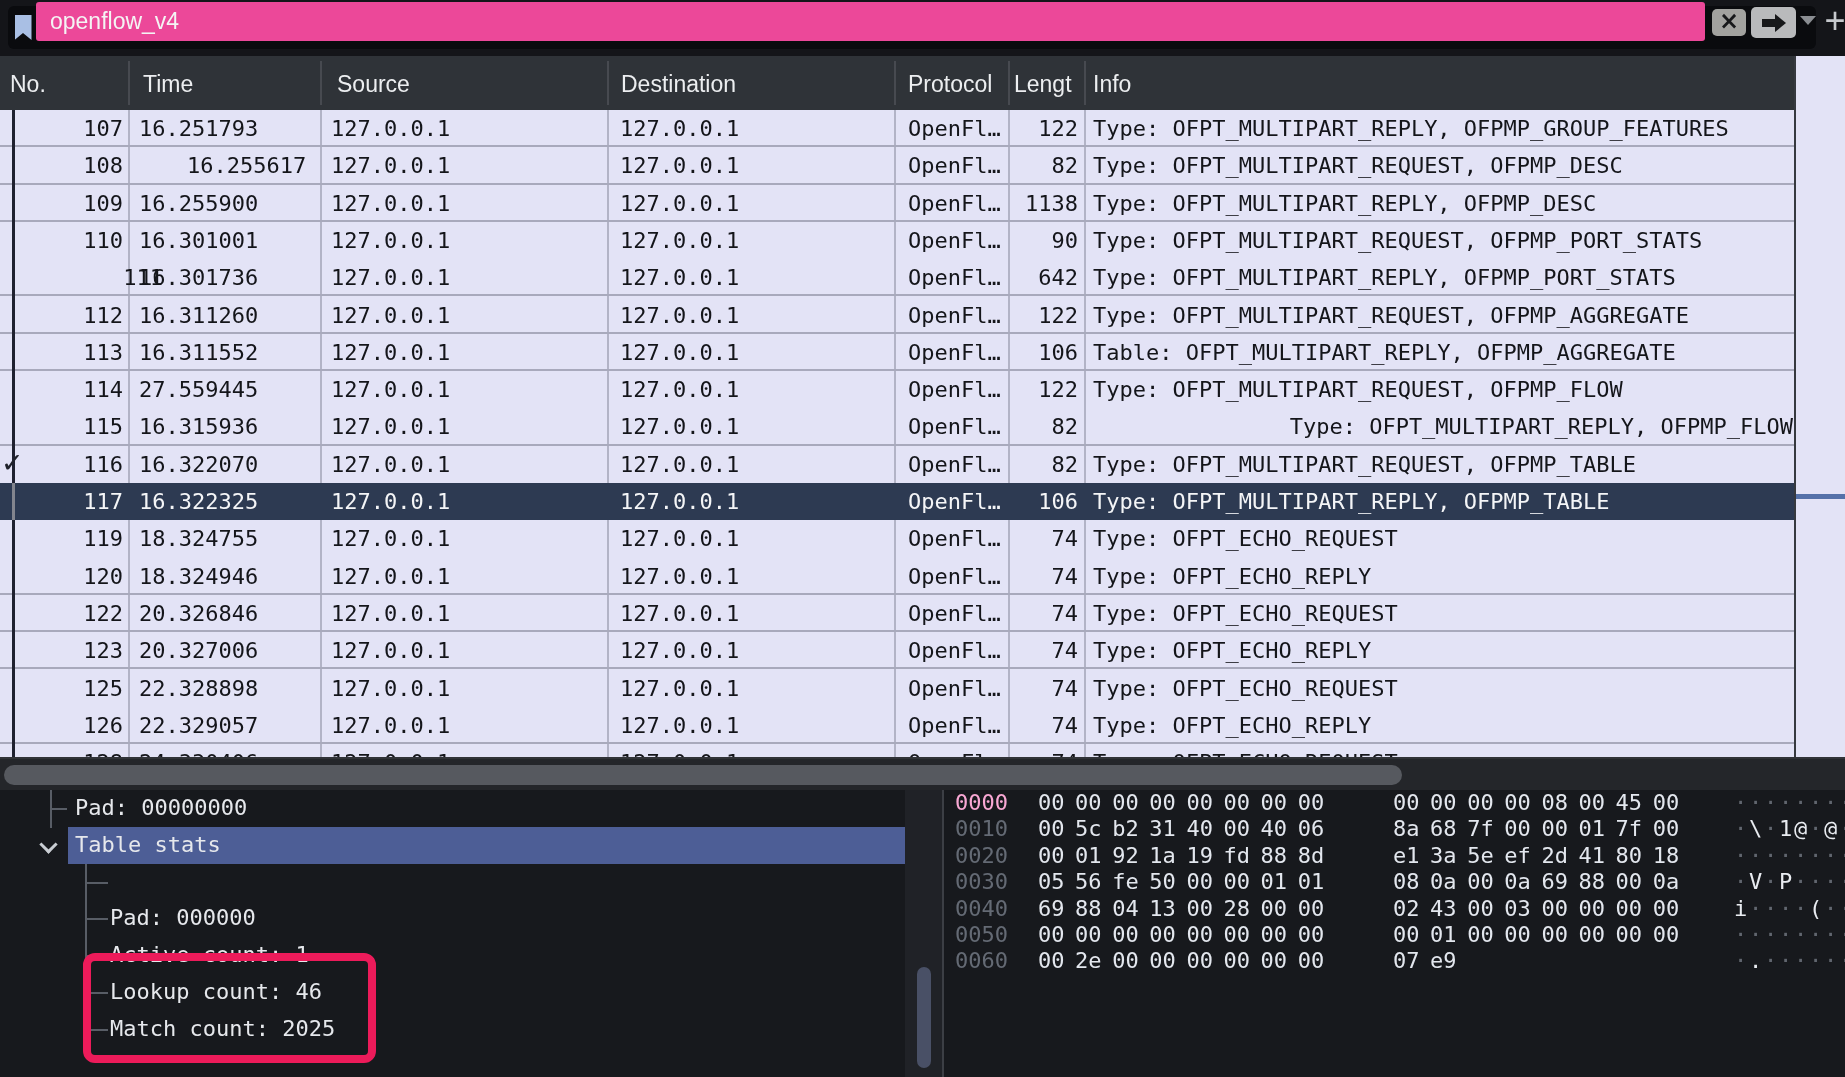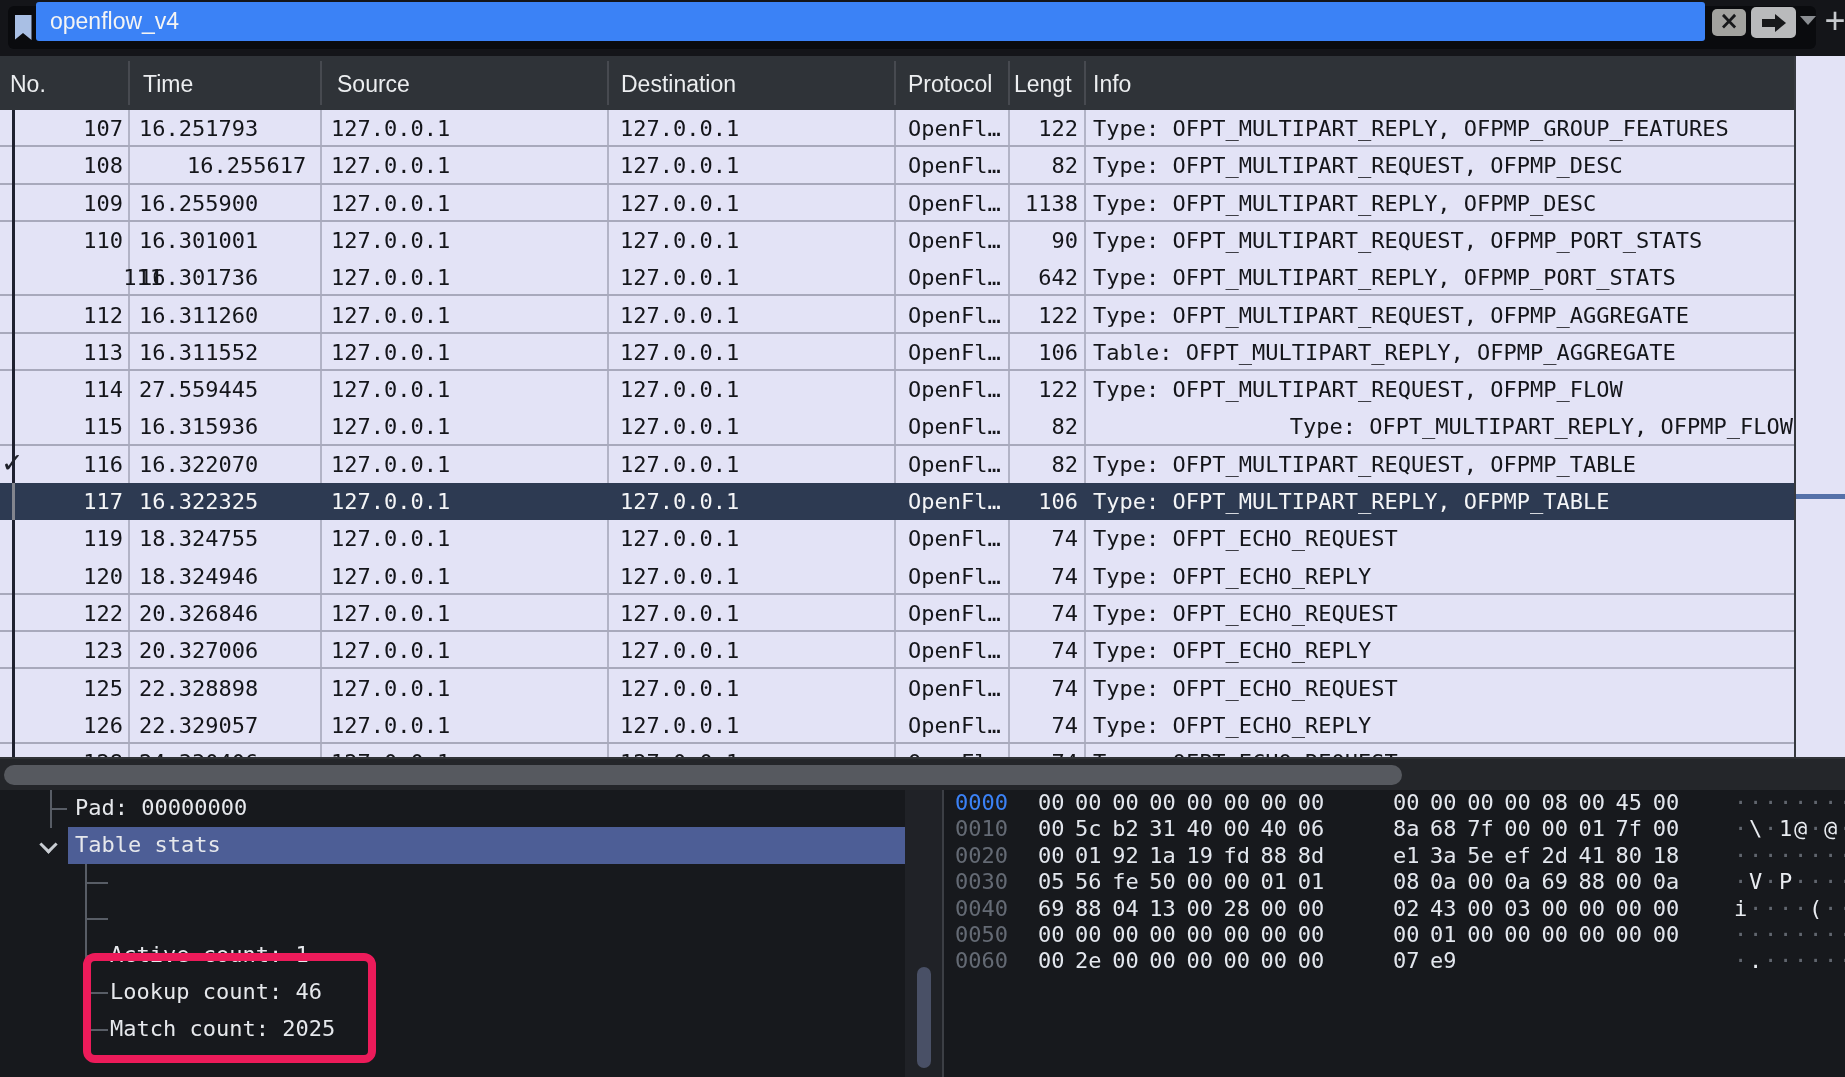--- a/index.html
+++ b/index.html
@@ -81,40 +81,40 @@
   #dgutter { position:absolute; left:905px; top:0; width:37px; height:287px; background:#202227; }
   #dthumb { position:absolute; left:917px; top:177px; width:14px; height:101px; background:#495066;
             border-radius:7px; }
   #pane-div { position:absolute; left:942px; top:0; width:2px; height:287px; background:#3c3f45; }
 
   
   #hexpane { position:absolute; left:945px; top:0; width:900px; height:287px; overflow:hidden;
              font-size:22px; }
   .hexrow { position:absolute; left:0; width:900px; white-space:pre; }
   .hoff { position:absolute; left:10px; width:60px; color:#646a74; }
-  .hoff.cur { color:#3b82f6; }
+  .hoff.cur { color:#f9a8d4; }
   .hbyte { position:absolute; width:28px; color:#e3e7ee; }
   .hachar { position:absolute; width:15px; text-align:center; color:#e9ecf1; }
   .hachar.np { color:#61666f; }
   .hlrect { position:absolute; background:#4a5c94; z-index:-1; }
 
   
   #annot { position:absolute; left:83px; top:953px; width:293px; height:110px;
            border:8px solid #ec1b5a; border-radius:12px; z-index:50; }
 </style>
 </head>
 <body>
 
 <div id="toolbar">
   <div id="filterwrap">
     <div id="bookmarkbtn">
       <div class="bookmark"></div>
     </div>
   </div>
-  <div id="filterfield" style="background: #3b82f6;">
+  <div id="filterfield" style="background: #ec4899;">
     <span>openflow_v4</span>
   </div>
   <div id="clearbtn">
     <span>×</span>
   </div>
   <div id="applybtn">
     <span class="arrow-shaft"></span>
     <span class="arrow-head"></span>
   </div>
   <div id="caretbtn">
@@ -323,20 +323,21 @@
 <div id="bottom">
   <div id="detailpane">
       <div class="tline" style="left: 50px; top: 0px; height: 38px;"></div>
       <div class="tline" style="left: 85px; top: 74px; height: 166px;"></div>
       <div class="ttick" style="left: 50px; top: 18px; width: 17px;"></div>
       <div class="ditem" style="top: 0px; height: 36.8px; line-height: 36.8px; padding-left: 75px;">Pad: 00000000</div>
       <div class="ditem sel" style="top: 36.8px; height: 36.8px; line-height: 36.8px; padding-left: 7px;">Table stats</div>
       <div class="chev" style="left: 42px; top: 47.8px;"></div>
       <div class="ttick" style="left: 85px; top: 91.6px; width: 23px;"></div>
       <div class="ttick" style="left: 85px; top: 128.4px; width: 23px;"></div>
+      <div class="ditem" style="top: 110.4px; height: 36.8px; line-height: 36.8px; padding-left: 110px;">Pad: 000000</div>
       <div class="ttick" style="left: 85px; top: 165.2px; width: 23px;"></div>
       <div class="ditem" style="top: 147.2px; height: 36.8px; line-height: 36.8px; padding-left: 110px;">Active count: 1</div>
       <div class="ttick" style="left: 85px; top: 202px; width: 23px;"></div>
       <div class="ditem" style="top: 184px; height: 36.8px; line-height: 36.8px; padding-left: 110px;">Lookup count: 46</div>
       <div class="ttick" style="left: 85px; top: 238.8px; width: 23px;"></div>
       <div class="ditem" style="top: 220.8px; height: 36.8px; line-height: 36.8px; padding-left: 110px;">Match count: 2025</div>
     </div>
   <div id="dgutter"></div>
   <div id="dthumb"></div>
   <div id="pane-div"></div>

